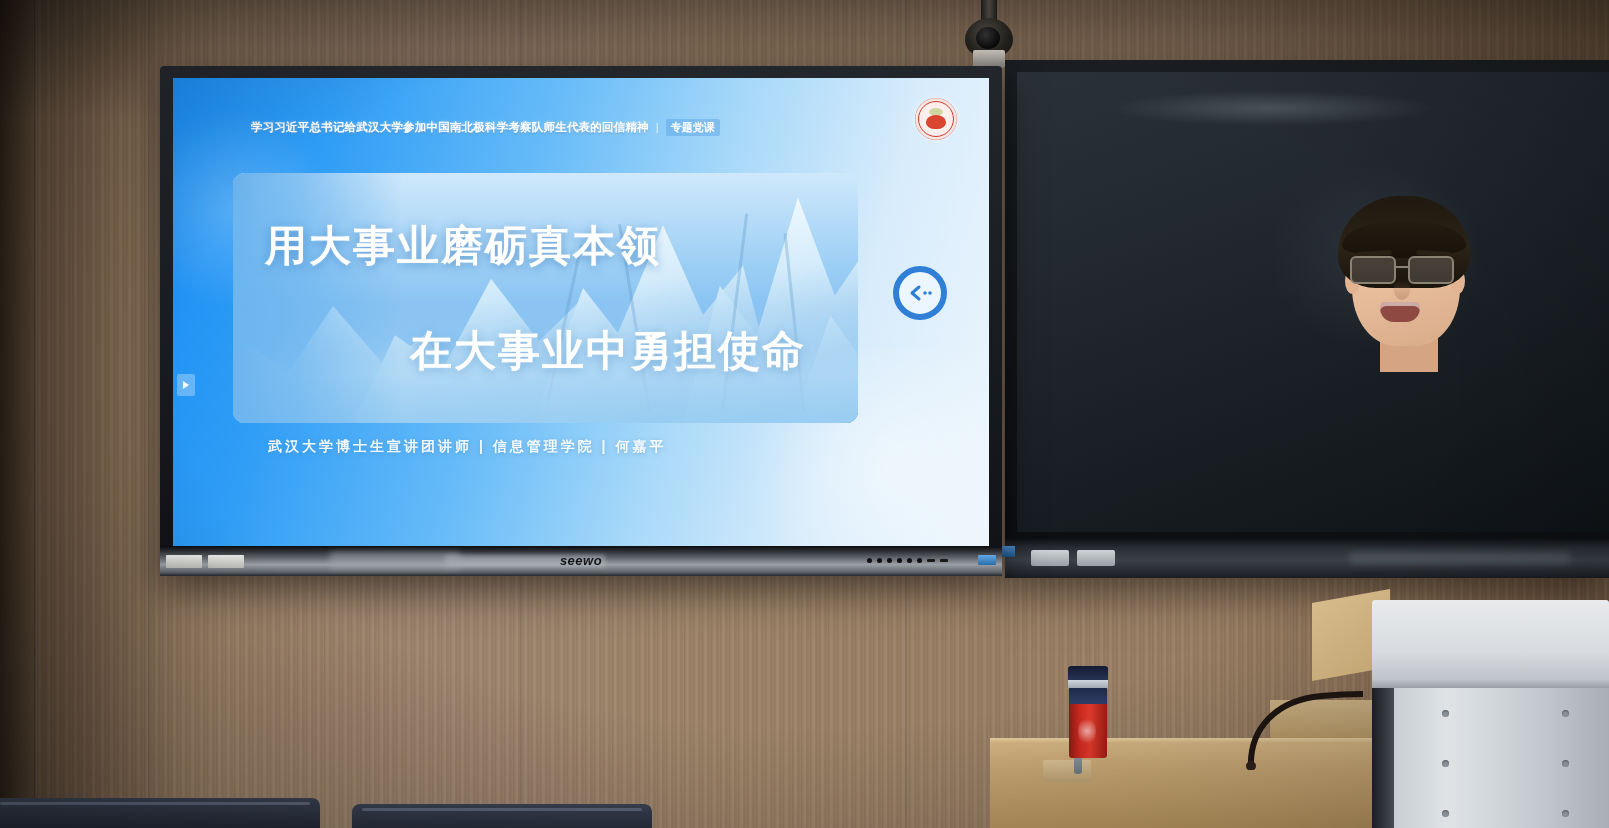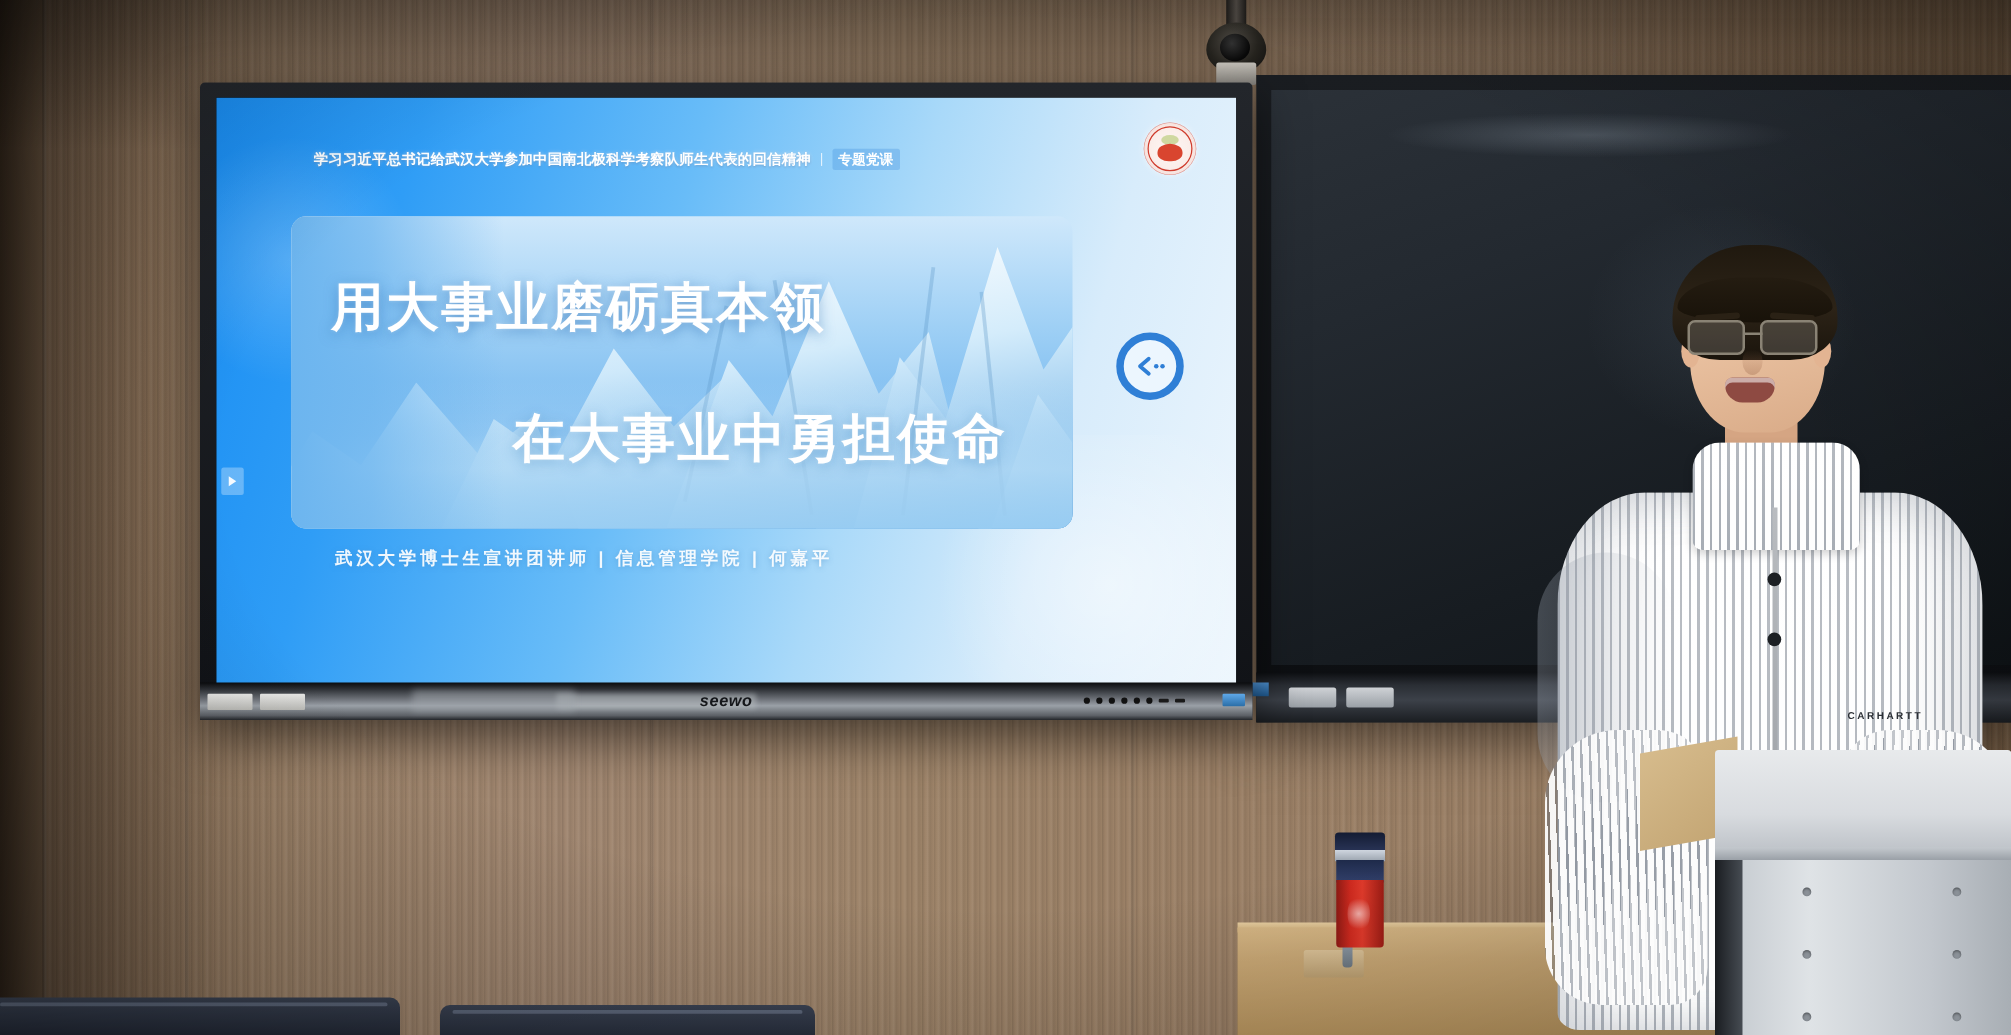--- a/index.html
+++ b/index.html
@@ -435,35 +435,20 @@
     <div class="brow l"></div>
     <div class="brow r"></div>
     <div class="glasses">
       <div class="lens l"></div>
       <div class="lens r"></div>
       <div class="bridge"></div>
     </div>
     <div class="nose"></div>
     <div class="mouth"></div>
 
-    <div class="jacket">
-      <div class="jacket-body"></div>
-      <div class="shoulder-l"></div>
-      <div class="sleeve-l"></div>
-      <div class="sleeve-r"></div>
-      <div class="collar"></div>
-      <div class="zip"></div>
-      <div class="btn-snap" style="top:112px;"></div>
-      <div class="btn-snap" style="top:160px;"></div>
-      <div class="jacket-brand">CARHARTT</div>
-      <div class="hands"></div>
-      <div class="hand-crease"></div>
-      <div class="watch"></div>
-      <div class="watch-face"></div>
-    </div>
   </div>
 
   <div class="desk-shadow"></div>
   <div class="desk-back"></div>
   <div class="desk-top-edge"></div>
   <div class="desk-long"></div>
   <div class="tray"></div>
   <div class="tray-pen"></div>
 
   <div class="thermos">

